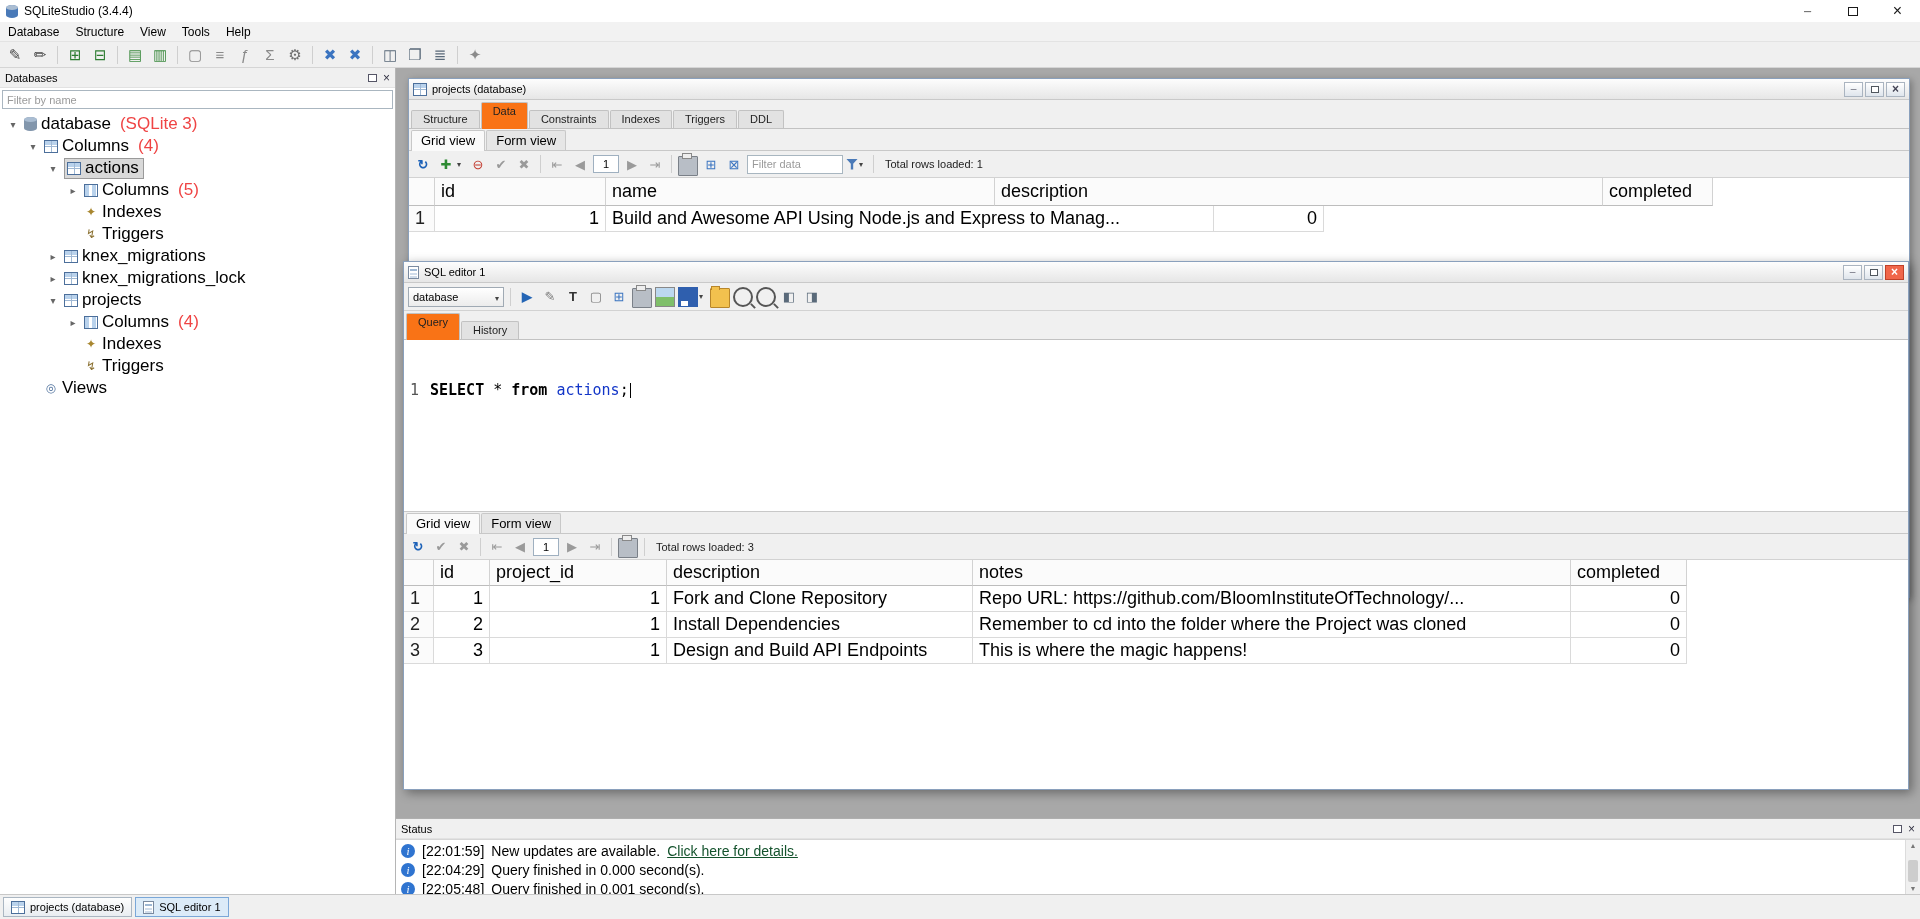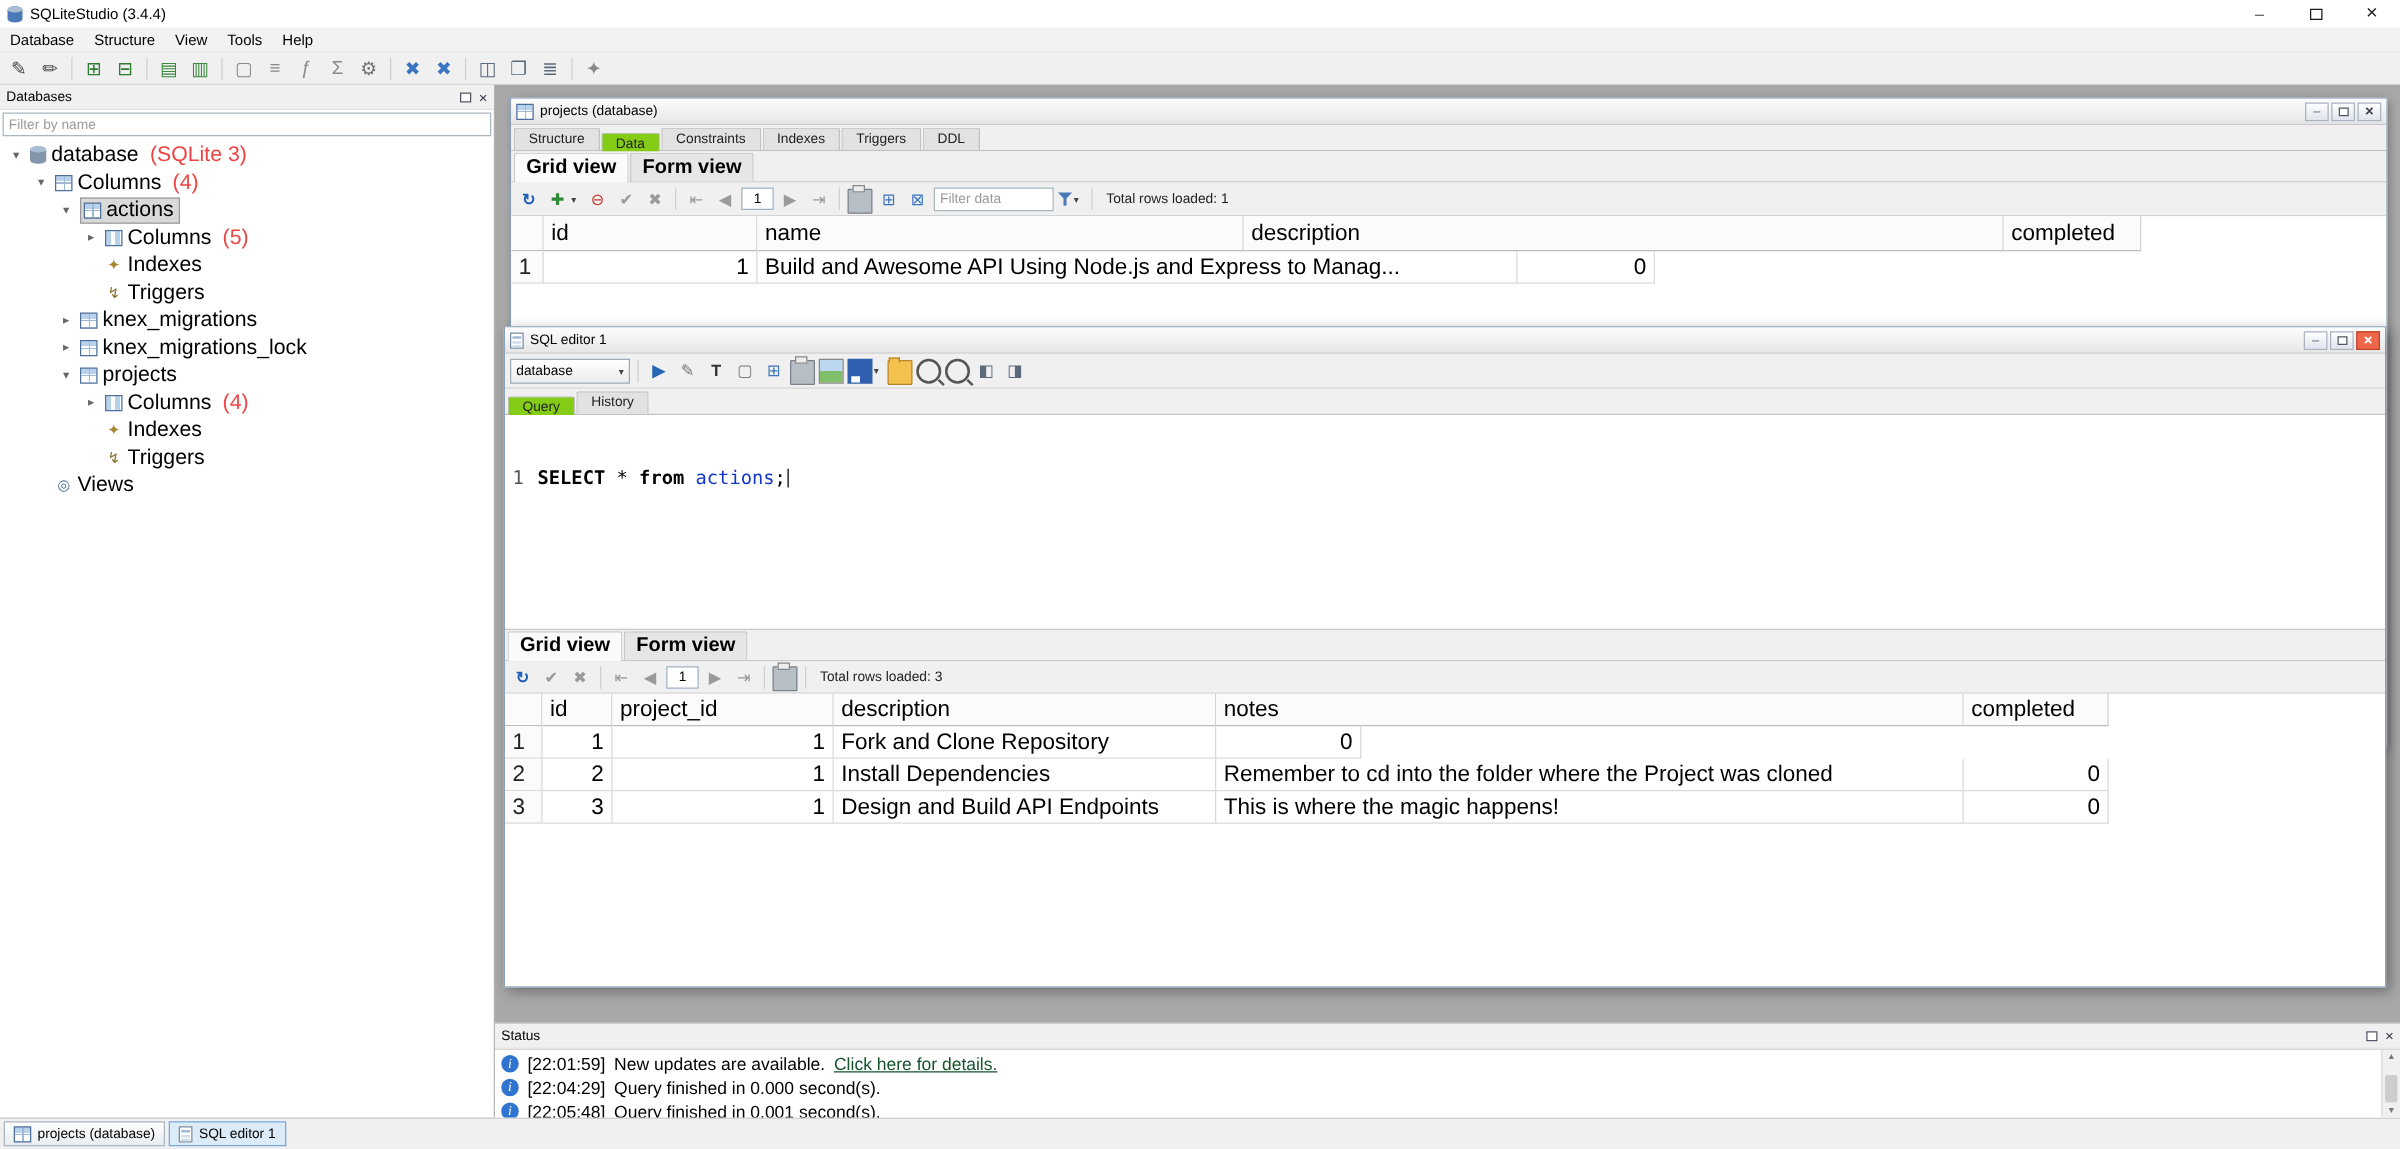--- a/index.html
+++ b/index.html
@@ -76,23 +76,23 @@
   .winbar { height:21px; display:flex; align-items:center; background:linear-gradient(#fdfdfd,#e6e6e6); border-bottom:1px solid #c9c9c9; padding:0 4px; gap:5px; font-size:11px; flex:none; }
   .winbtns { margin-left:auto; display:flex; gap:2px; }
   .winbtn { width:19px; height:15px; border:1px solid #aab4c0; background:linear-gradient(#fff,#dfe5ec); display:flex; align-items:center; justify-content:center; font-size:9px; color:#445; }
   .winbtn.red { background:#f0664a; border-color:#c04028; color:#fff; }
   .g-mdimin::before { content:"─"; font-size:8px; }
   .g-mdimax { width:8px; height:7px; border:1px solid #50575e; background:#fff; }
   .g-mdiclose::before { content:"×"; font-size:12px; font-weight:bold; }
 
   .tabbar { display:flex; align-items:flex-end; background:#f0f0f0; padding:2px 2px 0; border-bottom:1px solid #c2c2c2; flex:none; }
   .tab { padding:2px 11px 3px; font-size:11px; border:1px solid #c2c2c2; border-bottom:none; background:#e2e2e2; margin-right:1px; border-radius:2px 2px 0 0; color:#222; position:relative; }
-  .tab.active { background:#84cc16; margin-bottom:-1px; padding-bottom:0; }
+  .tab.active { background:#f97316; margin-bottom:-1px; padding-bottom:12px; }
   .subtabbar { display:flex; align-items:flex-end; background:#f0f0f0; padding:1px 2px 0; border-bottom:1px solid #c8c8c8; flex:none; }
-  .subtab { padding:2px 9px 2px; font-size:16px; border:1px solid #c8c8c8; border-bottom:none; background:#e6e6e6; margin-right:1px; border-radius:2px 2px 0 0;font-weight:bold; }
+  .subtab { padding:2px 9px 2px; font-size:13px; border:1px solid #c8c8c8; border-bottom:none; background:#e6e6e6; margin-right:1px; border-radius:2px 2px 0 0; }
   .subtab.active { background:#fafafa; margin-bottom:-1px; padding-bottom:3px; }
 
   .wtoolbar { height:27px; display:flex; align-items:center; gap:3px; padding:0 4px; background:#f0f0f0; border-bottom:1px solid #d2d2d2; flex:none; }
   .wtoolbar .tbi { width:20px; height:20px; font-size:13px; }
   .pagebox { width:26px; height:18px; border:1px solid #9fb0c0; background:#fff; display:inline-flex; align-items:center; justify-content:center; font-size:11px; flex:none; }
   .filterdata { width:96px; height:19px; border:1px solid #a8b6c0; font-size:11px; padding:0 4px; font-family:"Liberation Sans",sans-serif; }
   .filterdata::placeholder { color:#9a9a9a; }
   .totallabel { font-size:11px; color:#222; margin-left:5px; white-space:nowrap; }
 
   
@@ -364,20 +364,21 @@
               <div class="gcell" style="width:306px">description</div>
               <div class="gcell" style="width:598px">notes</div>
               <div class="gcell" style="width:116px">completed</div>
               <div class="gfill"></div>
             </div>
             <div class="grow" style="height:26px">
               <div class="gcell rowhead" style="width:30px">1</div>
               <div class="gcell num" style="width:56px">1</div>
               <div class="gcell num" style="width:177px">1</div>
               <div class="gcell" style="width:306px">Fork and Clone Repository</div>
+              <div class="gcell" style="width:598px">Repo URL: https://github.com/BloomInstituteOfTechnology/...</div>
               <div class="gcell num" style="width:116px">0</div>
               <div class="gfill"></div>
             </div>
             <div class="grow" style="height:26px">
               <div class="gcell rowhead" style="width:30px">2</div>
               <div class="gcell num" style="width:56px">2</div>
               <div class="gcell num" style="width:177px">1</div>
               <div class="gcell" style="width:306px">Install Dependencies</div>
               <div class="gcell" style="width:598px">Remember to cd into the folder where the Project was cloned</div>
               <div class="gcell num" style="width:116px">0</div>

